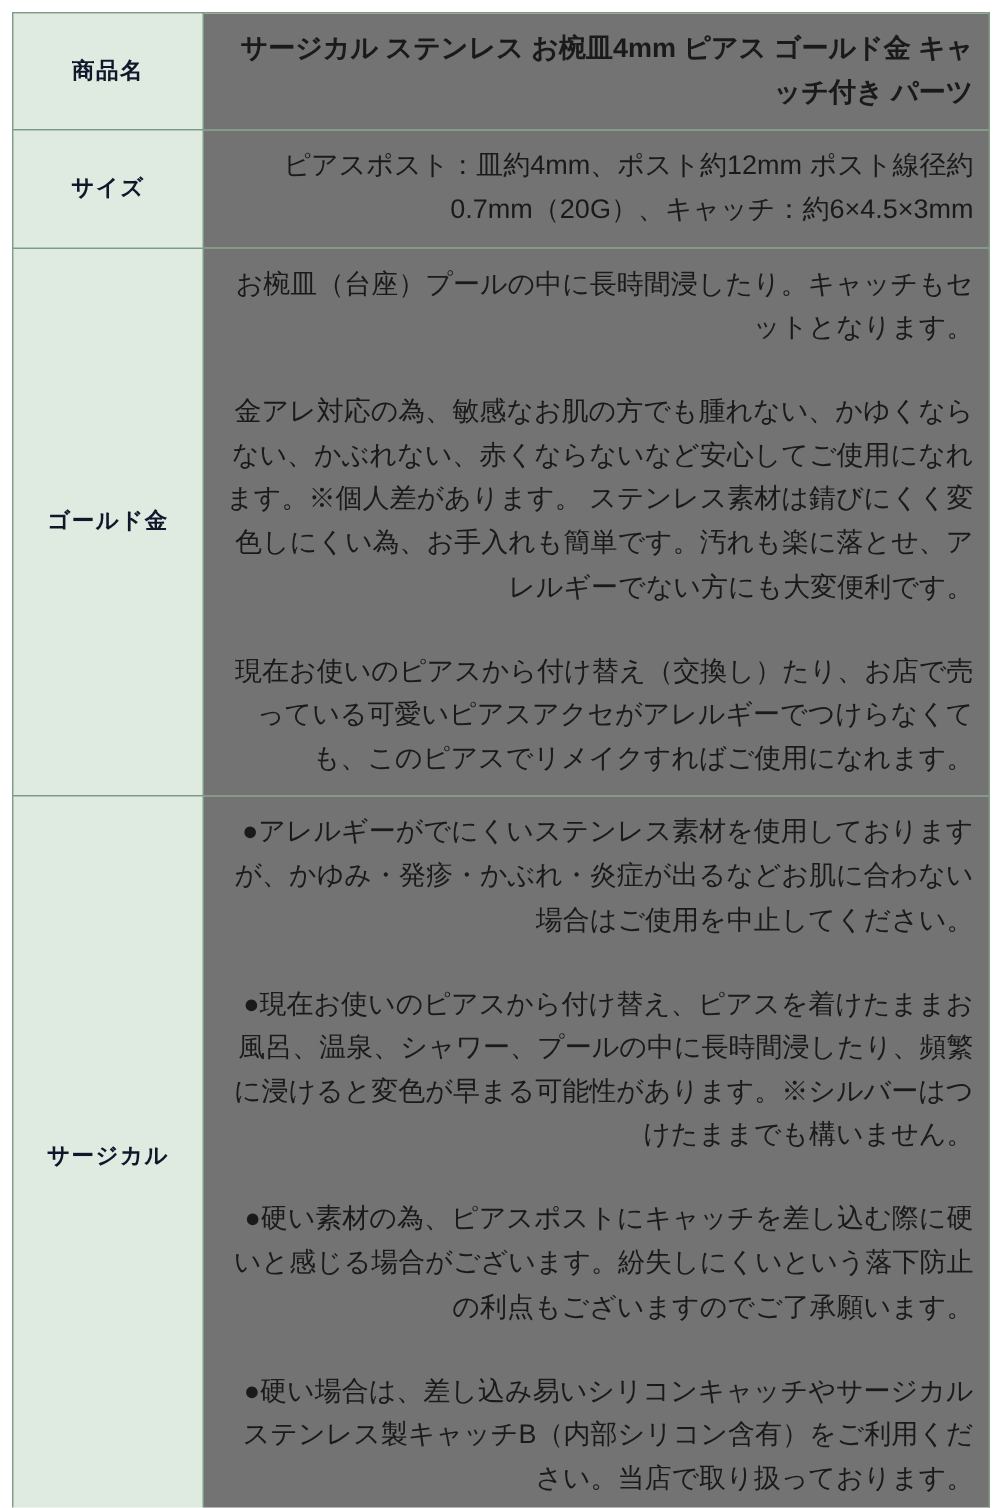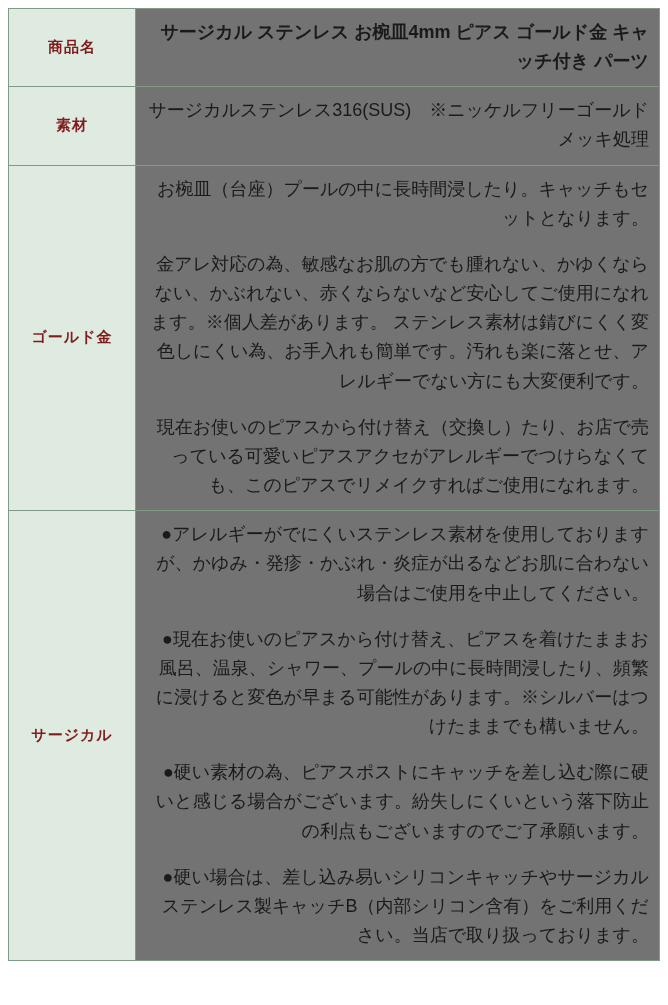--- a/index.html
+++ b/index.html
@@ -29,42 +29,42 @@
   }
   table.spec tr {
     vertical-align: middle;
   }
   th.label {
     width: 118px;
     background: #dfeae0;
     border: 1px solid #7d9b85;
     font-size: 15px;
     font-weight: bold;
-    color: #7f1d1d;
+    color: #0f172a;
     text-align: center;
     letter-spacing: 1px;
     padding: 8px 4px;
   }
   td.value {
     border: 1px solid #7d9b85;
     background: #737373;
     font-size: 18px;
     line-height: 1.62;
     padding: 9px 10px 10px 10px;
     text-align: right;
     vertical-align: top;
   }
   td.value.bold {
     font-weight: bold;
   }
   td.value p {
     margin: 0 0 0 0;
   }
   td.value p + p {
-    margin-top: 17px;
+    margin-top: 27px;
   }
   .single-line {
     line-height: 1.5;
   }
   .notes p + p {
     margin-top: 19px;
   }
 </style>
 </head>
 <body>
@@ -73,27 +73,27 @@
   <table class="spec">
     <tbody>
 
       <tr>
         <th class="label">商品名</th>
         <td class="value bold">
           <p>サージカル ステンレス お椀皿4mm ピアス ゴールド金 キャッチ付き パーツ</p>
         </td>
       </tr>
 
-
       <tr>
-        <th class="label">素材</th>
+        <th class="label">サイズ</th>
         <td class="value">
-          <p>サージカルステンレス316(SUS)　※ニッケルフリーゴールドメッキ処理</p>
+          <p>ピアスポスト：皿約4mm、ポスト約12mm ポスト線径約0.7mm（20G）、キャッチ：約6×4.5×3mm</p>
         </td>
       </tr>
+
 
 
       <tr>
         <th class="label">ゴールド金</th>
         <td class="value">
           <p>お椀皿（台座）プールの中に長時間浸したり。キャッチもセットとなります。</p>
           <p>金アレ対応の為、敏感なお肌の方でも腫れない、かゆくならない、かぶれない、赤くならないなど安心してご使用になれます。※個人差があります。 ステンレス素材は錆びにくく変色しにくい為、お手入れも簡単です。汚れも楽に落とせ、アレルギーでない方にも大変便利です。</p>
           <p>現在お使いのピアスから付け替え（交換し）たり、お店で売っている可愛いピアスアクセがアレルギーでつけらなくても、このピアスでリメイクすればご使用になれます。</p>
         </td>
       </tr>

